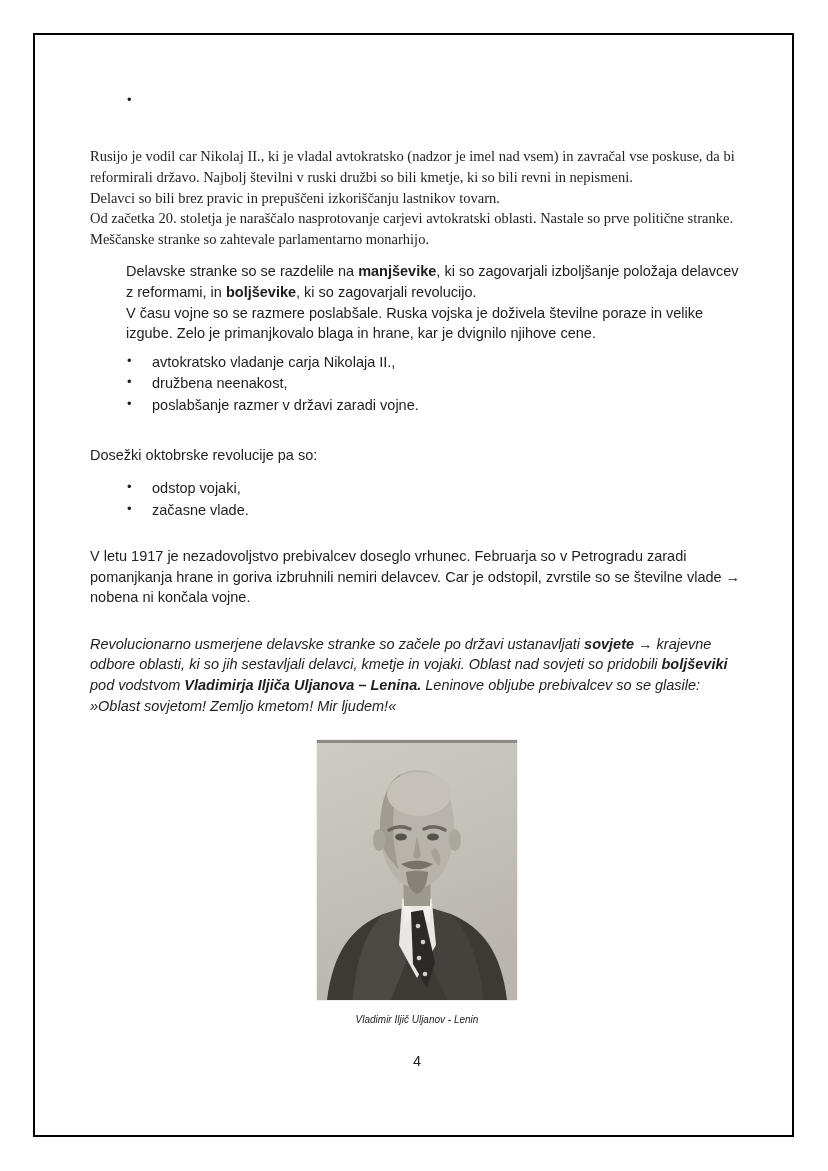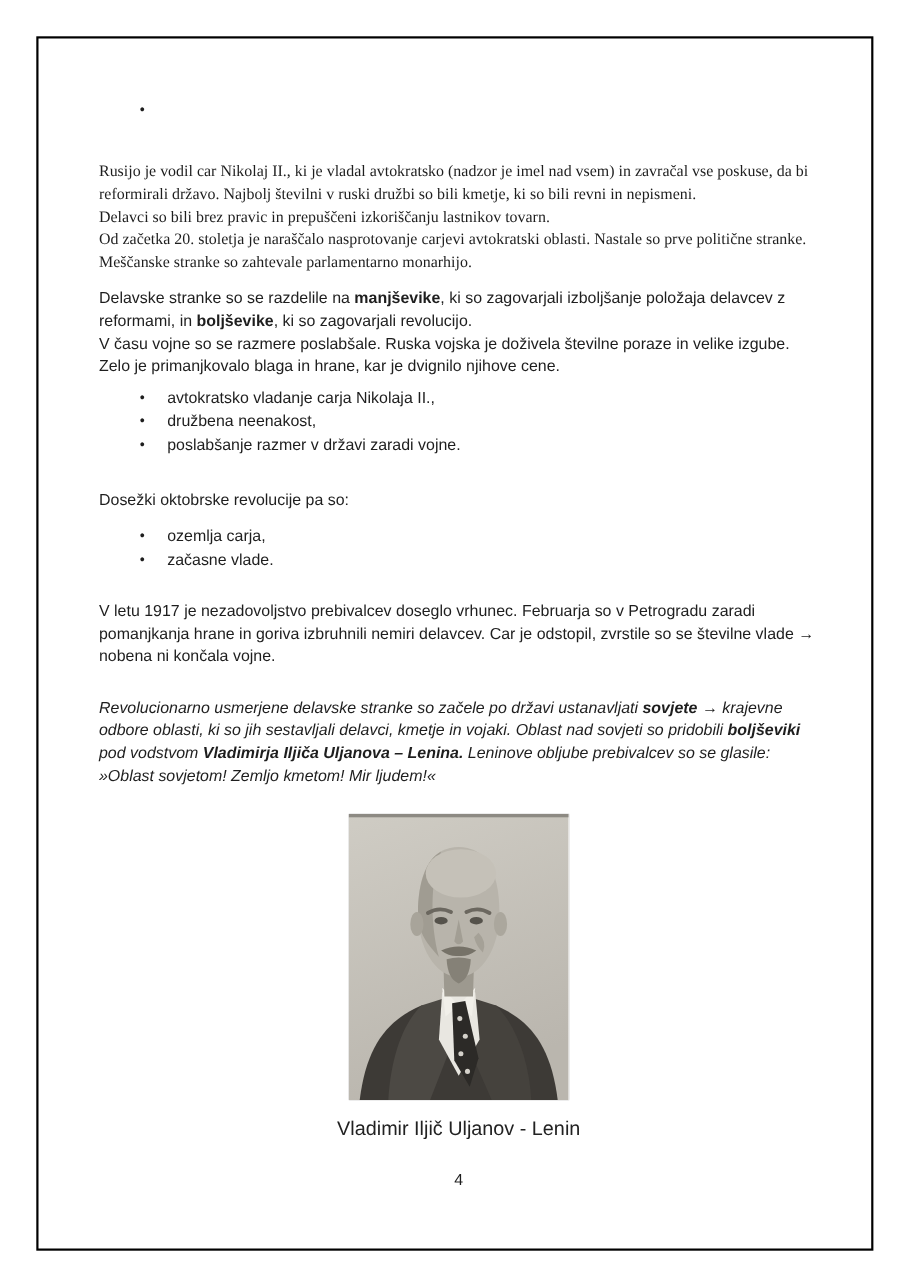--- a/index.html
+++ b/index.html
@@ -26,40 +26,41 @@
     display: flex;
     padding-left: 37px;
   }
   .bullet-glyph {
     width: 25px;
     flex: 0 0 25px;
     font-size: 13px;
   }
   .bold { font-weight: bold; }
   .mt-para-rusija      { margin-top: 37px; font-family: Liberation Serif, serif; }
-  .mt-para-delavske    { margin-top: 12px; }
+  .mt-para-delavske    { margin-top: 12px; margin-left: 36px; }
   .mt-heading-vzroki   { margin-top: 15px; }
   .mt-list-vzroki      { margin-top: 8px; }
   .mt-heading-dosezki  { margin-top: 30px; }
   .mt-list-dosezki     { margin-top: 12px; }
   .mt-para-1917        { margin-top: 26px; }
   .mt-para-revol       { margin-top: 26px; font-style: italic; }
   .list .bullet-row + .bullet-row { margin-top: 1px; }
   figure.photo-block {
     margin-top: 24px;
     text-align: center;
   }
   .photo-frame {
     display: inline-block;
     line-height: 0;
     box-shadow: 0 0 1px rgba(0,0,0,0.4);
   }
   figcaption {
     margin-top: 7px;
-    font-size: 18px;
+    font-style: italic;
+    font-size: 10px;
     line-height: 1.35;
     color: #222222;
   }
   .page-number {
     margin-top: 25px;
     text-align: center;
     font-size: 14.5px;
   }
 </style>
 </head>
@@ -90,21 +91,21 @@
         <span class="bullet-glyph">•</span>
         <span>poslabšanje razmer v državi zaradi vojne.</span>
       </div>
     </div>
 
     <p class="mt-heading-dosezki">Dosežki oktobrske revolucije pa so:</p>
 
     <div class="list mt-list-dosezki">
       <div class="bullet-row">
         <span class="bullet-glyph">•</span>
-        <span>ozemlja carja,</span>
+        <span>odstop vojaki,</span>
       </div>
       <div class="bullet-row">
         <span class="bullet-glyph">•</span>
         <span>začasne vlade.</span>
       </div>
     </div>
 
     <p class="mt-para-1917">V letu 1917 je nezadovoljstvo prebivalcev doseglo vrhunec. Februarja so v Petrogradu zaradi pomanjkanja hrane in goriva izbruhnili nemiri delavcev. Car je odstopil, zvrstile so se številne vlade → nobena ni končala vojne.</p>
 
     <p class="mt-para-revol"><span>Revolucionarno usmerjene delavske stranke so začele po državi ustanavljati </span><span class="bold">sovjete</span><span> → krajevne odbore oblasti, ki so jih sestavljali delavci, kmetje in vojaki. Oblast nad sovjeti so pridobili </span><span class="bold">boljševiki</span><span> pod vodstvom </span><span class="bold">Vladimirja Iljiča Uljanova – Lenina.</span><span> Leninove obljube prebivalcev so se glasile: »Oblast sovjetom! Zemljo kmetom! Mir ljudem!«</span></p>

